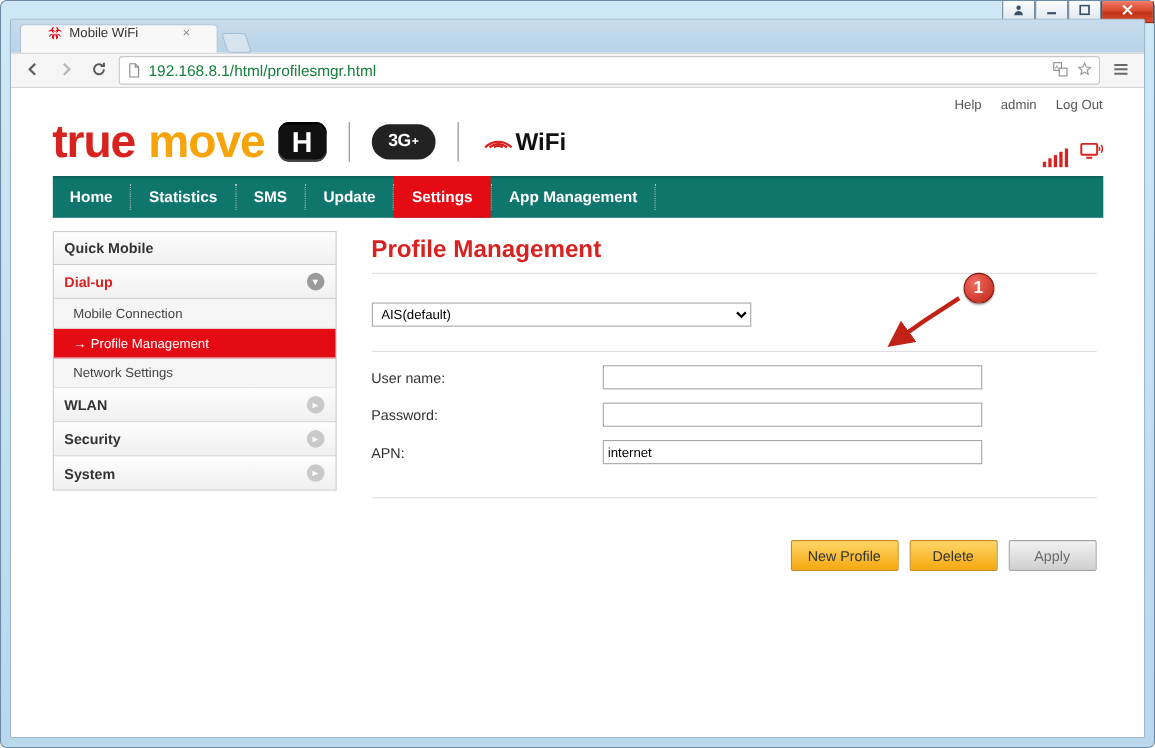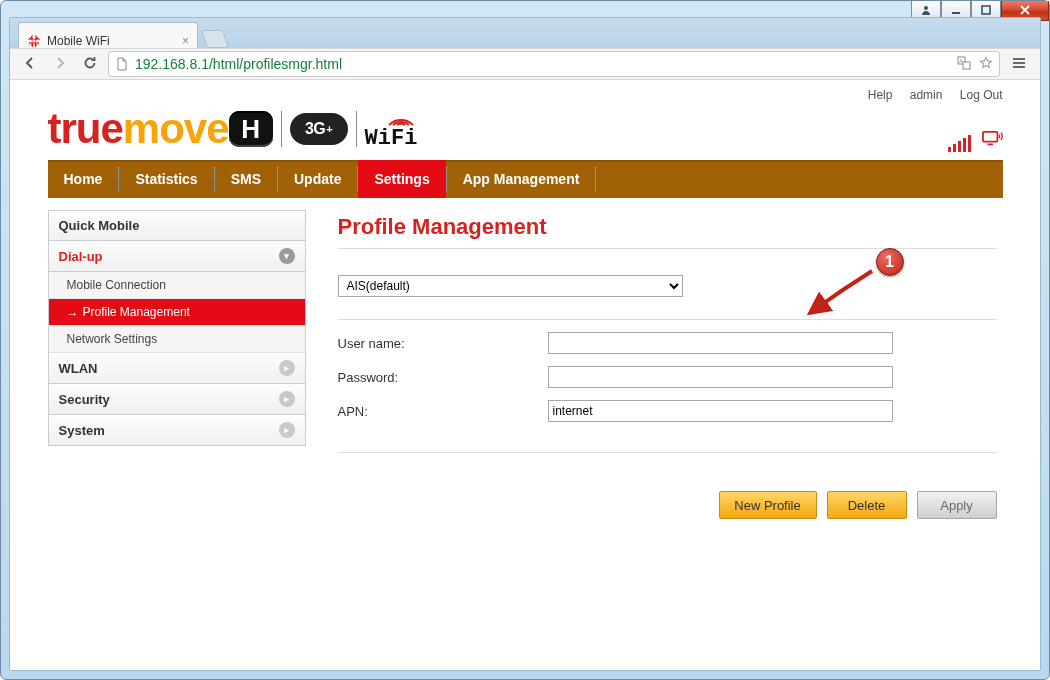--- a/index.html
+++ b/index.html
@@ -51,22 +51,22 @@
     background: linear-gradient(#c7dced, #b8d3e8);
     display: flex; align-items: flex-end;
     padding-left: 8px;
   }
   .tab {
     height: 26px;
     background: #f8f8f8;
     border: 1px solid #a9bdd1;
     border-bottom: none;
     border-radius: 4px 4px 0 0;
-    display: flex; align-items: flex-end;
-    padding: 0 8px; gap: 6px;
+    display: flex; align-items: flex-start;
+    padding: 0 24px; gap: 6px;
     min-width: 180px;
     font-size: 12px; color: #333;
     position: relative;
   }
   .tab .favicon { width: 14px; height: 14px; }
   .tab .tab-close { margin-left: auto; color: #888; font-size: 12px; cursor: pointer }
   .newtab {
     width: 22px; height: 18px; margin-left: 6px;
     background: #d6e4f0; border: 1px solid #a9bdd1;
     border-radius: 3px;
@@ -106,60 +106,60 @@
   }
 
   
   .page { width: 955px; margin: 0 auto; position: relative }
   .top-links {
     text-align: right; font-size: 12px; color:#555;
     padding: 8px 0 4px 0;
   }
   .top-links span { margin-left: 14px; cursor:pointer; }
   .brand-row {
-    display: flex; align-items: center; 
+    display: flex; align-items: center; gap: 12px;
     padding: 2px 0 6px 0;
     position: relative;
   }
   .logo-true { font-family: Arial, sans-serif; font-weight: 900; font-size: 42px; color:#d8221f; letter-spacing:-1px; line-height:1; }
   .logo-move { font-weight: 700; font-size: 42px; color:#f7a40a; letter-spacing:-1px; line-height:1;}
   .logo-h {
     width:44px; height:36px; border-radius:10px; background:#111;
     display:inline-flex; align-items:center; justify-content:center;
     color:#fff; font-weight:900; font-size:26px;
     box-shadow: 0 2px 0 #000 inset, 0 -2px 0 #444 inset;
   }
   .pipe { width:1px; height:36px; background:#888; margin:0 8px; }
   .logo-3g {
     width:58px; height:32px; border-radius:16px; background:#222;
     display:inline-flex; align-items:center; justify-content:center;
     color:#fff; font-weight:900; font-size:16px; letter-spacing:-0.5px;
   }
   .logo-3g sup { font-size:11px; margin-left:1px; }
-  .logo-wifi { display:inline-flex; flex-direction:column; align-items:flex-end; line-height:0.8;font-family:Liberation Mono, monospace; }
+  .logo-wifi { display:inline-flex; align-items:flex-start; line-height:0.8; }
   .logo-wifi .arches { color:#d8221f; }
   .logo-wifi .wifi-text { font-weight:900; font-size:22px; color:#111;}
   .logo-wifi .wifi-text .iw { color:#111; }
   .status-icons {
     position: absolute; right: 0; bottom: 4px;
     display: flex; gap: 10px; align-items: flex-end; color:#d8221f;
   }
   .signal {
     display:flex; gap:2px; align-items:flex-end; height:18px;
   }
   .signal span { width:3px; background:#d8221f; }
   .signal span:nth-child(1){height:5px}
   .signal span:nth-child(2){height:8px}
   .signal span:nth-child(3){height:11px}
   .signal span:nth-child(4){height:14px}
   .signal span:nth-child(5){height:17px}
   .monitor-icon svg { width:22px; height:18px; }
 
   .main-nav {
-    background: #a16207;
+    background: #0f766e;
     display: flex; align-items: stretch;
     height: 38px;
     margin-top: 4px;
     box-shadow: 0 2px 0 rgba(0,0,0,0.15) inset;
   }
   .main-nav .nav-item {
     color:#fff; font-weight:bold; font-size:14px;
     padding: 0 16px;
     display:flex; align-items:center;
     position: relative;

